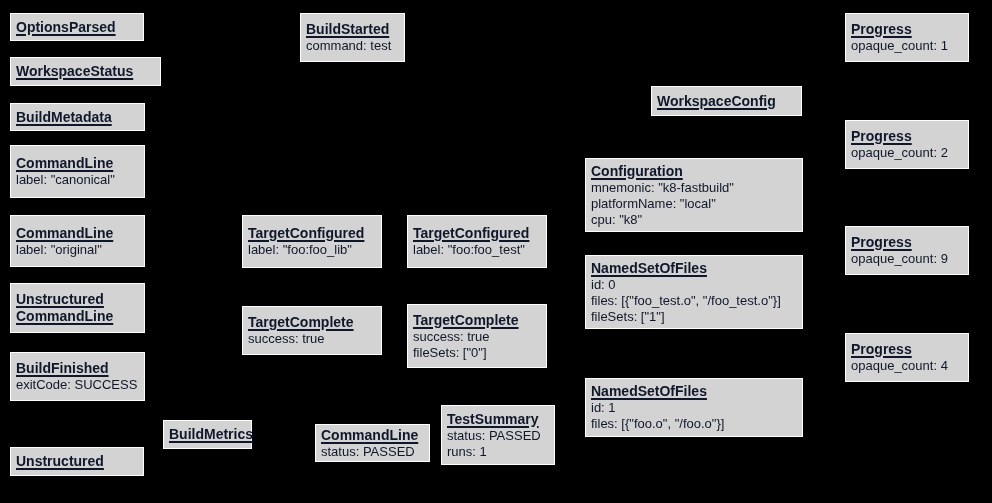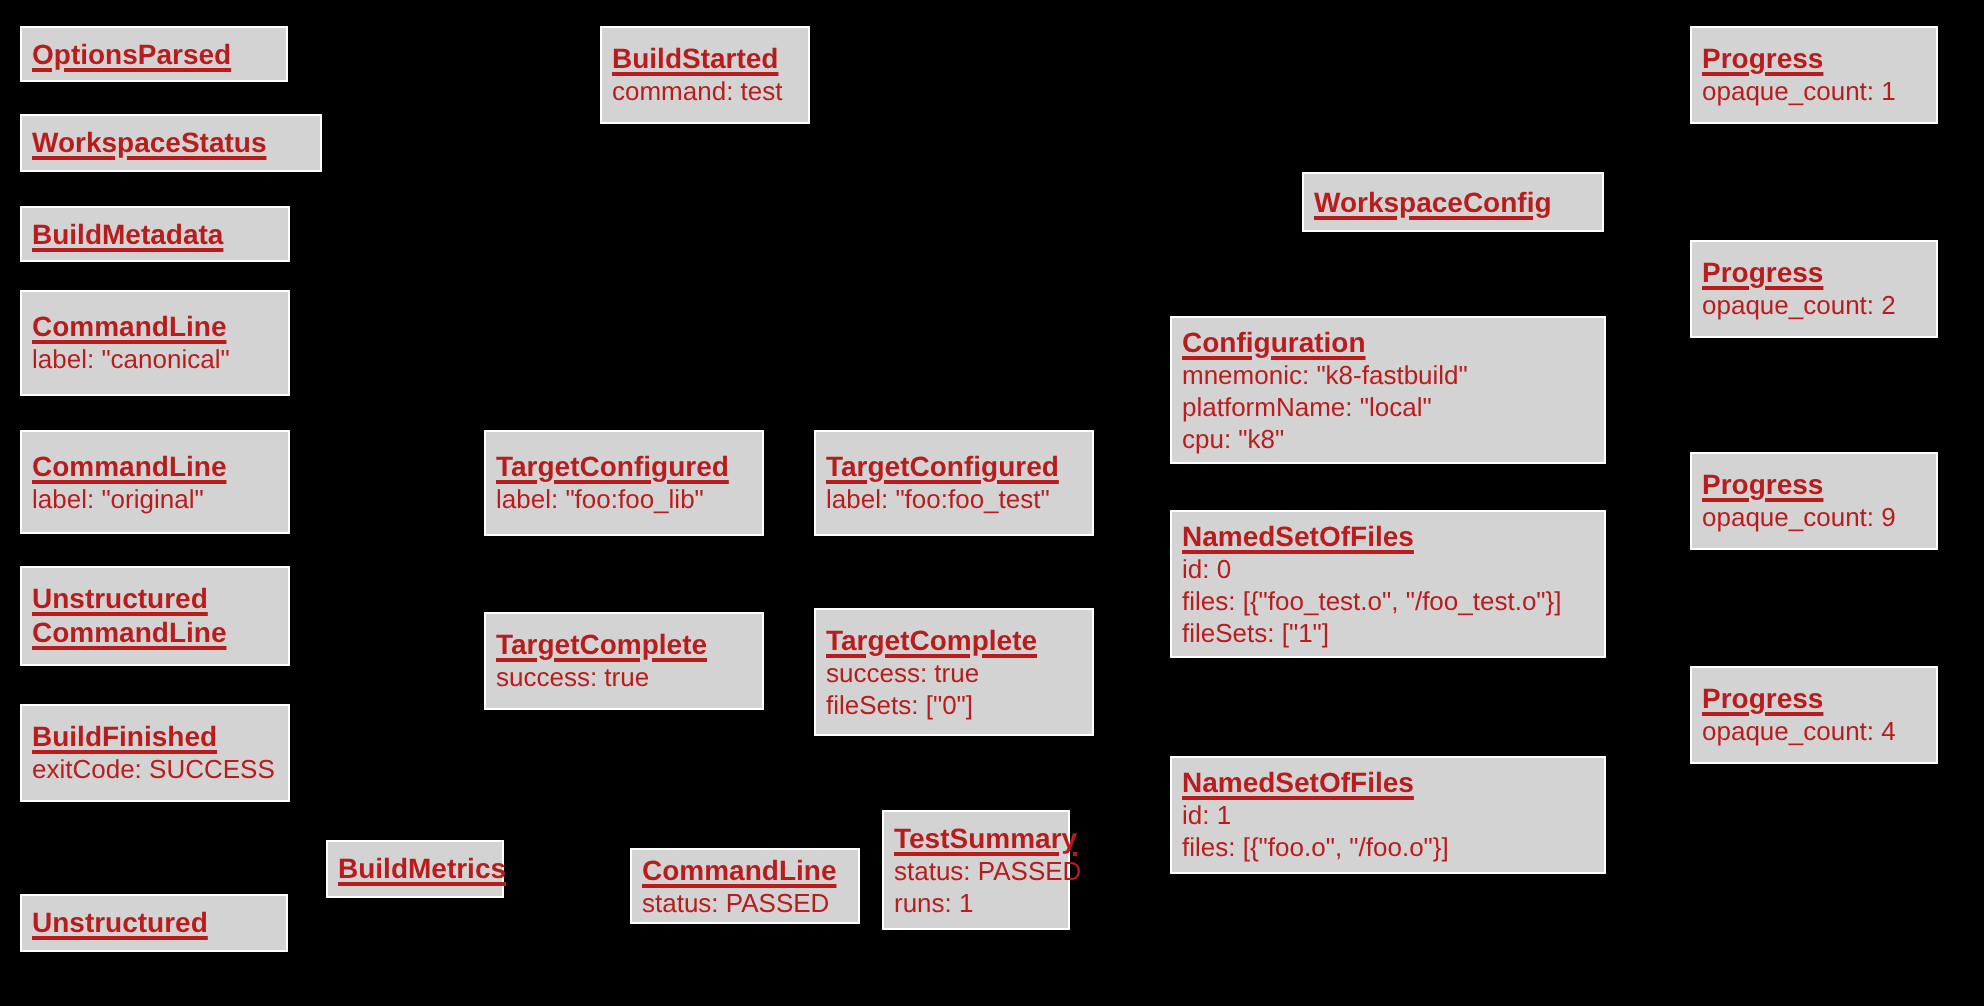--- a/index.html
+++ b/index.html
@@ -13,21 +13,21 @@
     height: 503px;
     background: #000000;
     overflow: hidden;
     font-family: "Liberation Sans", sans-serif;
   }
   .node {
     position: absolute;
     box-sizing: border-box;
     background: #d3d3d3;
     border: 1px solid #ffffff;
-    color: #b91c1c;
+    color: #0f172a;
     display: flex;
     flex-direction: column;
     justify-content: center;
     align-items: flex-start;
     padding: 2px 5px;
   }
   .node .t {
     font-weight: bold;
     font-size: 14px;
     line-height: 17px;
@@ -112,21 +112,21 @@
     <div class="t">TargetComplete</div>
     <div class="l">success: true</div>
     <div class="l">fileSets: ["0"]</div>
   </div>
 
   <div class="node" style="left:315px;top:424px;width:115px;height:38px">
     <div class="t">CommandLine</div>
     <div class="l">status: PASSED</div>
   </div>
 
-  <div class="node" style="left:441px;top:405px;width:94px;height:60px">
+  <div class="node" style="left:441px;top:405px;width:114px;height:60px">
     <div class="t">TestSummary</div>
     <div class="l">status: PASSED</div>
     <div class="l">runs: 1</div>
   </div>
 
   <div class="node" style="left:651px;top:86px;width:151px;height:30px">
     <div class="t">WorkspaceConfig</div>
   </div>
 
   <div class="node" style="left:585px;top:158px;width:218px;height:74px">

